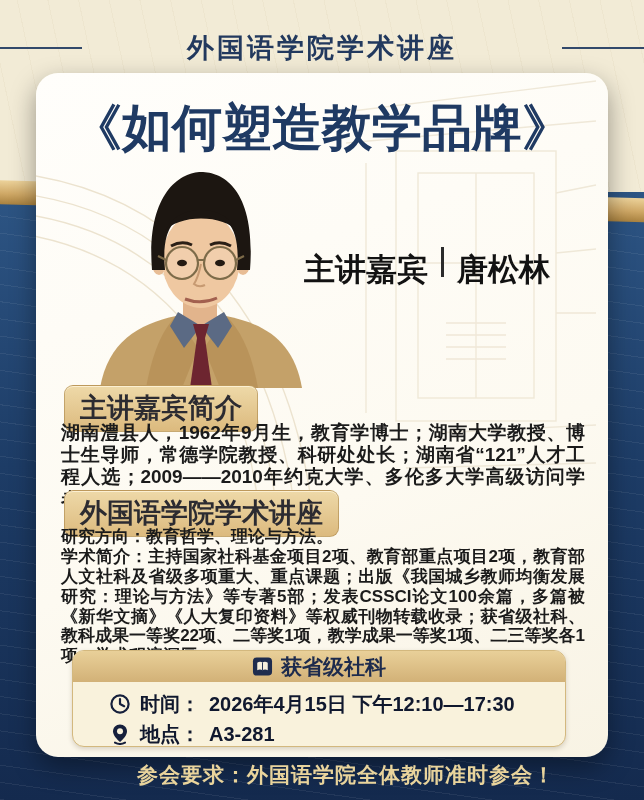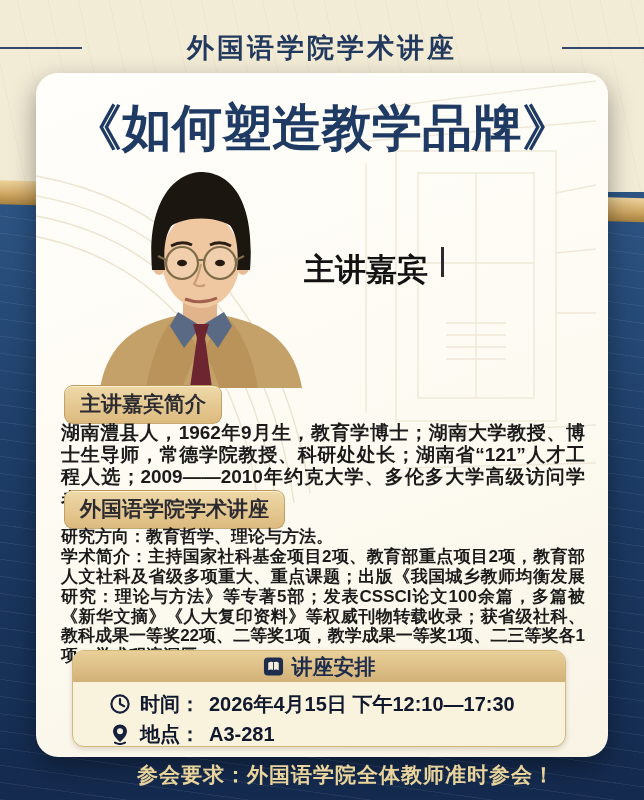--- a/index.html
+++ b/index.html
@@ -66,21 +66,21 @@
   }
   .speaker-line .txt { font-size: 31px; font-weight: 800; color: #121212; white-space: nowrap; margin-top: 16px; }
   .vbar { width: 3px; height: 30px; background: #2b2b2b; }
   .badge {
     position: absolute; left: 28px;
     display: inline-block;
     padding: 4px 15px 5px 15px;
     background: linear-gradient(180deg, #eed9a8 0%, #dcba7e 100%);
     border: 1px solid rgba(150,112,52,.45);
     border-radius: 9px;
-    font-size: 21px; font-weight: 800; color: #2c2b31;
+    font-size: 27px; font-weight: 800; color: #2c2b31;
     box-shadow: inset 0 1px 0 rgba(255,245,220,.8);
     white-space: nowrap;
     text-align: center;
   }
   .badge1 { top: 312px; }
   .badge2 { top: 417px; }
   .para {
     position: absolute; left: 25px; width: 524px;
     font-size: 19px; font-weight: 700; color: #1b1b1b;
     line-height: 1.17; text-align: justify;
@@ -191,39 +191,40 @@
       <ellipse cx="134" cy="95" rx="5" ry="3.2" fill="#241a12"></ellipse>
 
       <path d="M115,96 Q112,110 108,116 Q113,120 119,117" stroke="#c79a72" stroke-width="2" fill="none"></path>
       <path d="M99,131 Q115,137 131,130" stroke="#a2604f" stroke-width="3" fill="none"></path>
     </svg>
   </div>
 
   <div class="speaker-line">
     <span class="txt">主讲嘉宾</span>
     <span class="vbar"></span>
+    <span class="txt">唐松林</span>
   </div>
 
   <div class="badge badge1">主讲嘉宾简介</div>
   <p class="para para1">湖南澧县人，1962年9月生，教育学博士；湖南大学教授、博士生导师，常德学院教授、科研处处长；湖南省“121”人才工程人选；2009——2010年约克大学、多伦多大学高级访问学者。</p>
 
   <div class="badge badge2">外国语学院学术讲座</div>
   <div class="research-block">
     <p>研究方向：教育哲学、理论与方法。</p>
     <p>学术简介：主持国家社科基金项目2项、教育部重点项目2项，教育部人文社科及省级多项重大、重点课题；出版《我国城乡教师均衡发展研究：理论与方法》等专著5部；发表CSSCI论文100余篇，多篇被《新华文摘》《人大复印资料》等权威刊物转载收录；获省级社科、教科成果一等奖22项、二等奖1项，教学成果一等奖1项、二三等奖各1项，学术积淀深厚。</p>
   </div>
 
   <div class="schedule">
     <div class="schedule-header">
       <svg width="21" height="21" viewBox="0 0 22 22">
         <rect x="1" y="1.5" width="20" height="19" rx="4" fill="#1e2c4e"></rect>
         <path d="M5.5,7 C7.2,5.8 9.6,5.8 11,6.8 C12.4,5.8 14.8,5.8 16.5,7 L16.5,15 C14.8,14 12.4,14 11,15 C9.6,14 7.2,14 5.5,15 Z" fill="#f6efdc"></path>
         <line x1="11" y1="6.8" x2="11" y2="15" stroke="#1e2c4e" stroke-width="1"></line>
       </svg>
-      <span>讲座安排</span>
+      <span>获省级社科</span>
     </div>
     <div class="schedule-body">
       <div class="sch-row">
         <svg width="22" height="22" viewBox="0 0 22 22">
           <circle cx="11" cy="11" r="8.6" stroke="#16203c" stroke-width="2.2" fill="none"></circle>
           <path d="M11,6.2 L11,11 L15.2,13.2" stroke="#16203c" stroke-width="2.2" fill="none" stroke-linecap="round" stroke-linejoin="round"></path>
         </svg>
         <span class="lbl">时间：</span>
         <span class="val">2026年4月15日 下午12:10—17:30</span>
       </div>

